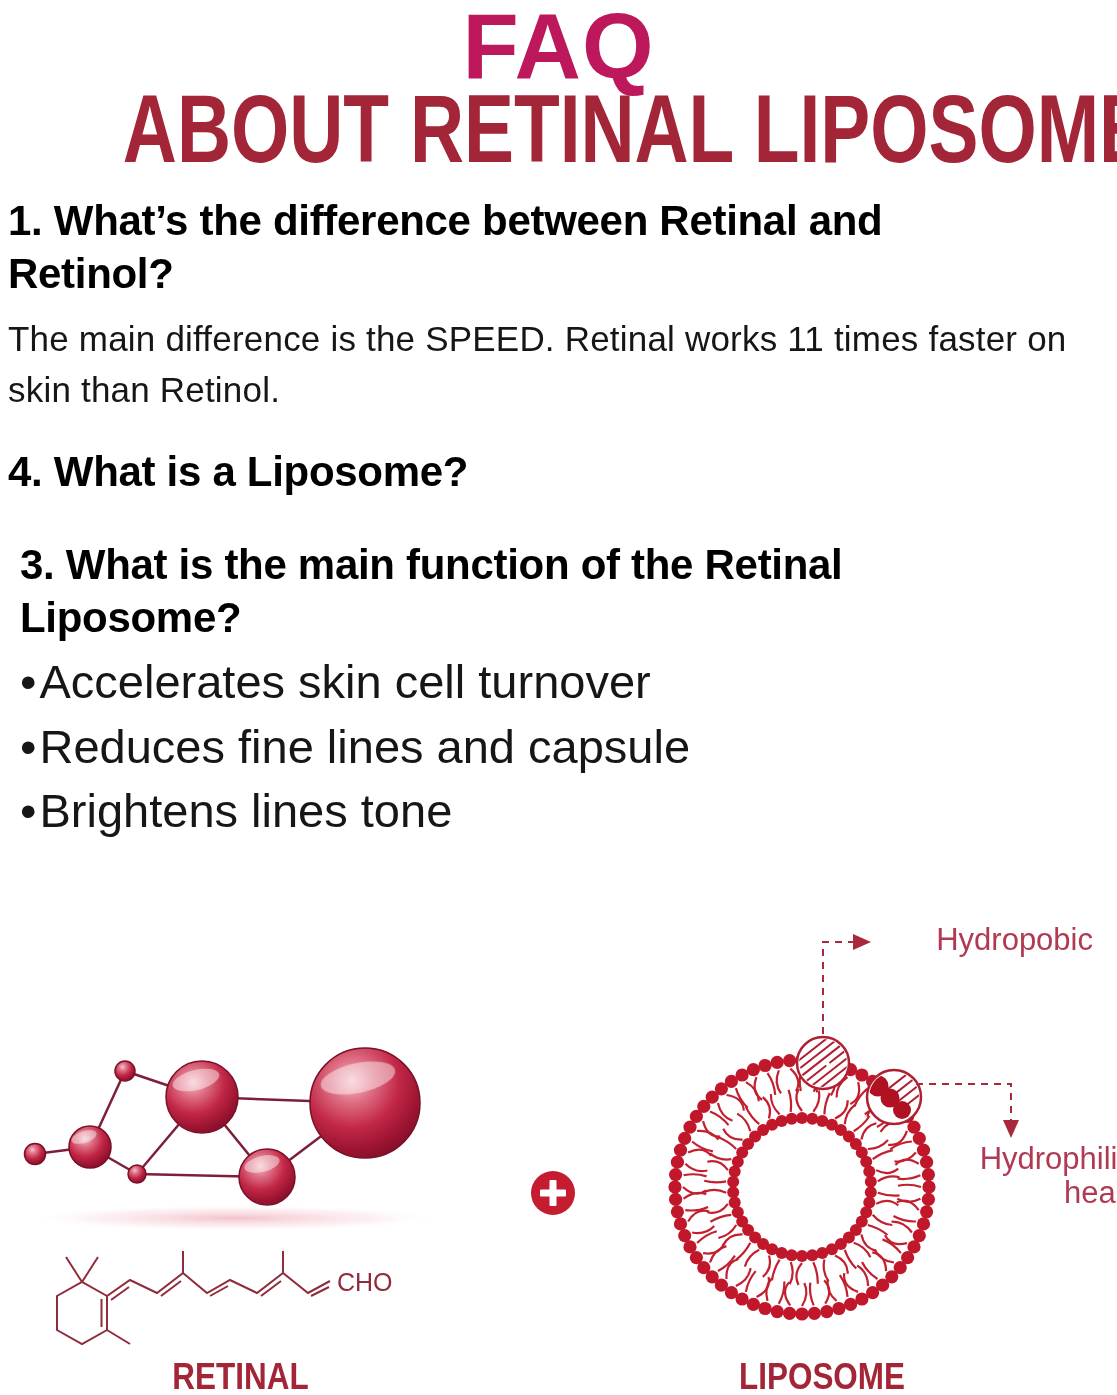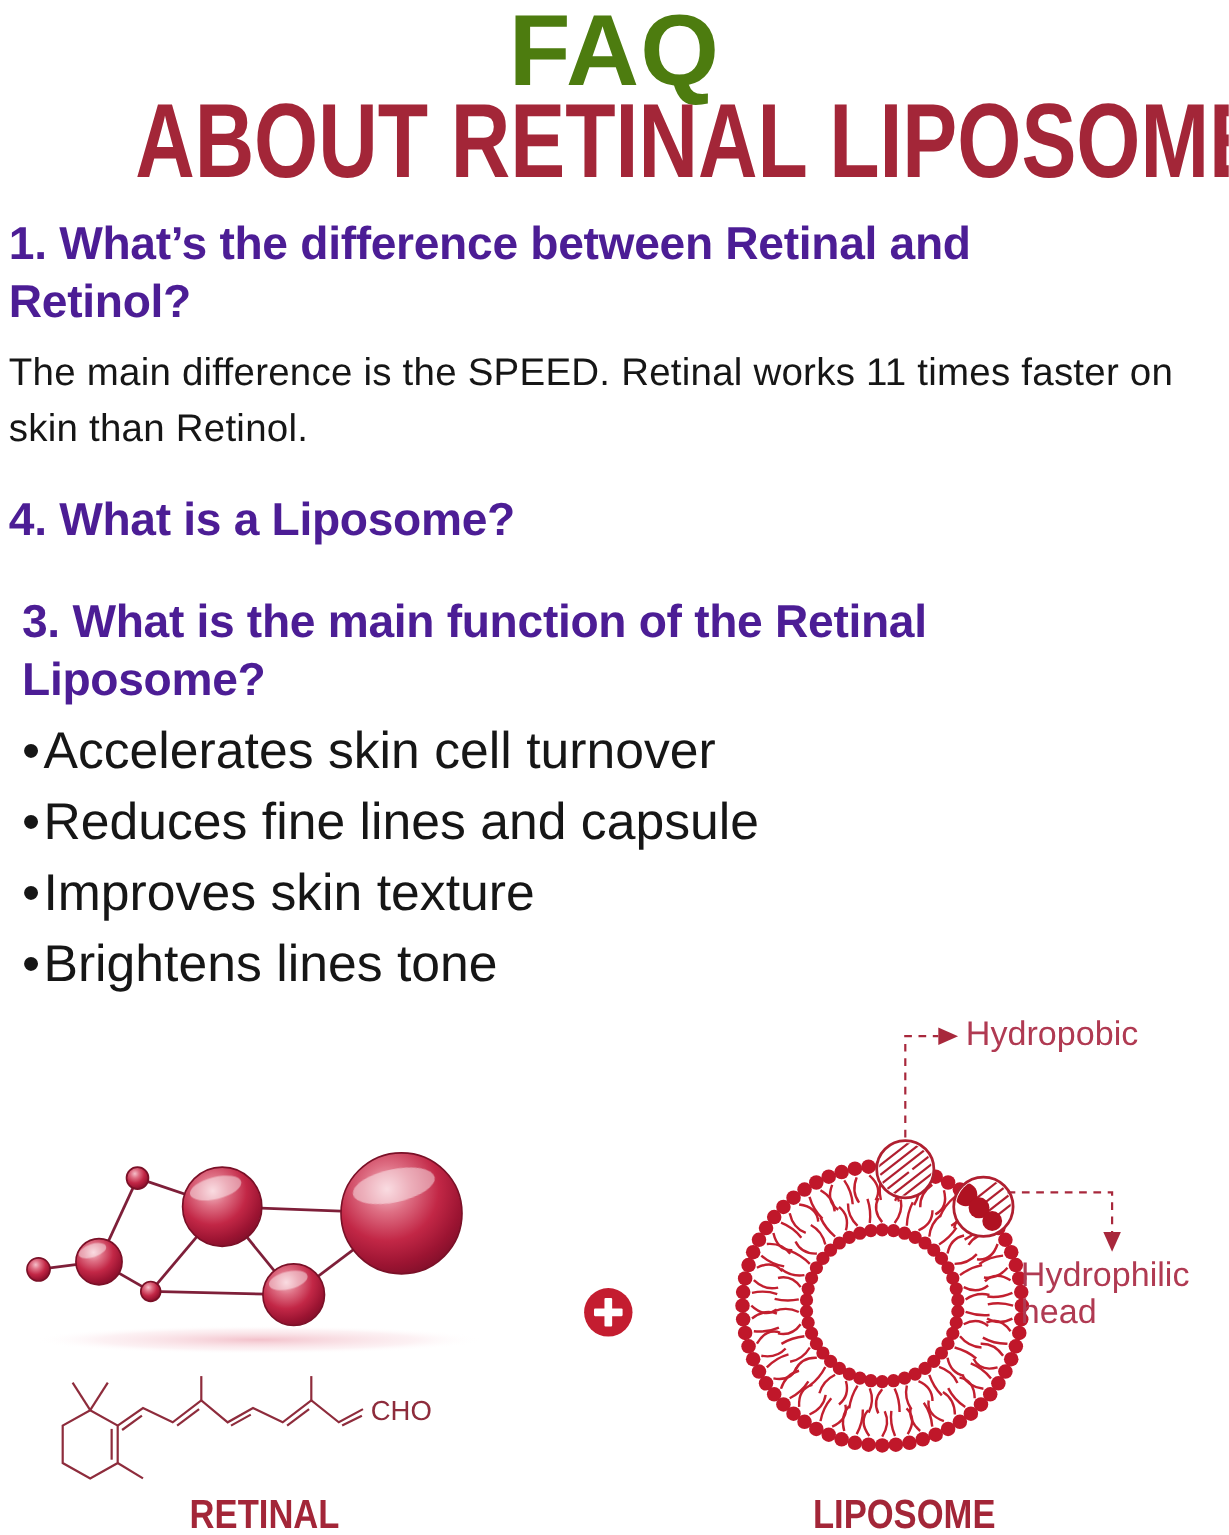--- a/index.html
+++ b/index.html
@@ -1,36 +1,36 @@
 <!DOCTYPE html>
 <html><head>
 <meta charset="utf-8">
 <style>
   html,body{margin:0;padding:0;}
   body{
     width:1117px;height:1395px;background:#ffffff;position:relative;overflow:hidden;
     font-family:"Liberation Sans",sans-serif;color:#161616;
   }
   header{text-align:center;padding-top:6px;}
-  .t1{font-size:92px;font-weight:800;color:#4d7c0f;line-height:.88;letter-spacing:1px;}
+  .t1{font-size:92px;font-weight:800;color:#be185d;line-height:.88;letter-spacing:1px;}
   .t2{font-size:96px;font-weight:800;color:#A32638;line-height:.88;white-space:nowrap;
       transform:scaleX(.78);transform-origin:50% 50%;}
   .content{padding:0 16px 0 8px;}
-  .q{color:#4c1d95;font-weight:700;font-size:42px;line-height:1.25;margin:0;
+  .q{color:#000000;font-weight:700;font-size:42px;line-height:1.25;margin:0;
      max-width:1030px;letter-spacing:-.3px;}
   .q-1{margin-top:24px;}
   .q-2{margin-top:30px;}
   .q-3{margin-top:41px;padding-left:12px;}
   .a{font-size:35px;line-height:1.45;margin:14px 0 0;max-width:1075px;letter-spacing:.2px;}
   .bullets{list-style:none;margin:10px 0 0;padding:0 0 0 12px;font-size:47px;}
   .bullets li{margin:0 0 8px;line-height:1.2;}
   .dot{margin-right:3px;}
   .diagram{position:absolute;left:0;top:930px;width:1117px;height:465px;}
   .diagram svg{position:absolute;left:0;top:0;}
-  .ann{position:absolute;color:#B03A52;font-size:31px;line-height:34px;text-align:left;}
+  .ann{position:absolute;color:#B03A52;font-size:31px;line-height:34px;text-align:right;}
   .ann.tail{left:878px;top:-7px;width:215px;}
   .ann.head{left:928px;top:212px;width:205px;}
   .lbl{position:absolute;font-weight:800;font-size:37px;color:#A32638;
        transform:scaleX(.85);transform-origin:50% 50%;}
   .lbl.retinal{left:128px;top:426px;width:225px;text-align:center;}
   .lbl.liposome{left:702px;top:426px;width:240px;text-align:center;}
 </style>
 </head>
 <body>
 
@@ -44,21 +44,20 @@
   <main class="content">
     <h2 class="q q-1">1. What’s the difference between Retinal and Retinol?</h2>
     <p class="a">The main difference is the SPEED. Retinal works 11 times faster on skin than Retinol.</p>
 
     <h2 class="q q-2">4. What is a Liposome?</h2>
 
     <h2 class="q q-3">3. What is the main function of the Retinal Liposome?</h2>
     <ul class="bullets">
       <li><span class="dot">•</span><span>Accelerates skin cell turnover</span></li>
       <li><span class="dot">•</span><span>Reduces fine lines and capsule</span></li>
-      <li><span class="dot">•</span><span>Improves skin texture</span></li>
       <li><span class="dot">•</span><span>Brightens lines tone</span></li>
     </ul>
   </main>
 
   <section class="diagram">
     <svg width="1117" height="465" viewBox="0 0 1117 465">
       <defs>
         <radialGradient id="sph" cx="38%" cy="30%" r="78%">
           <stop offset="0" stop-color="#F5BFC9"></stop>
           <stop offset="0.25" stop-color="#DE6F84"></stop>

